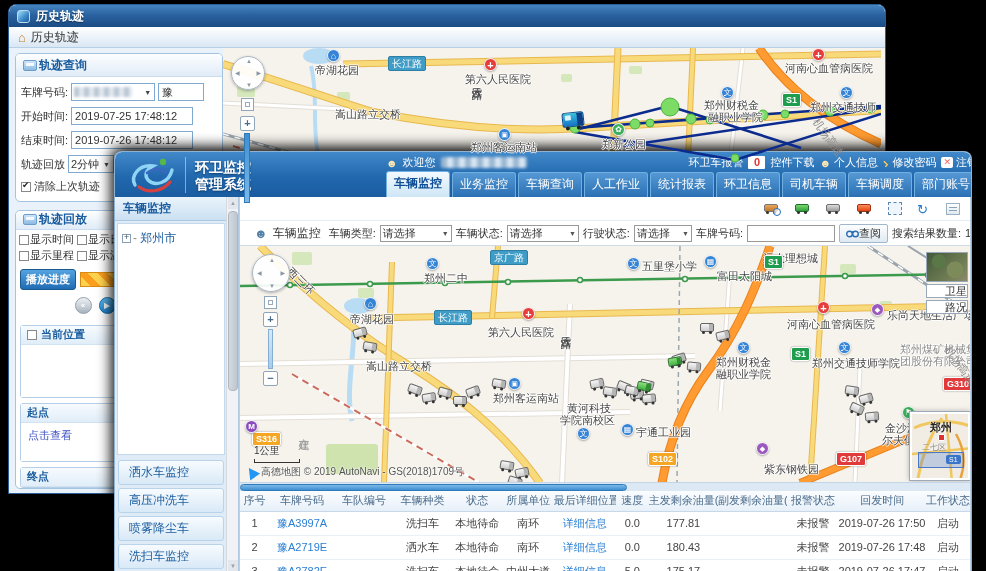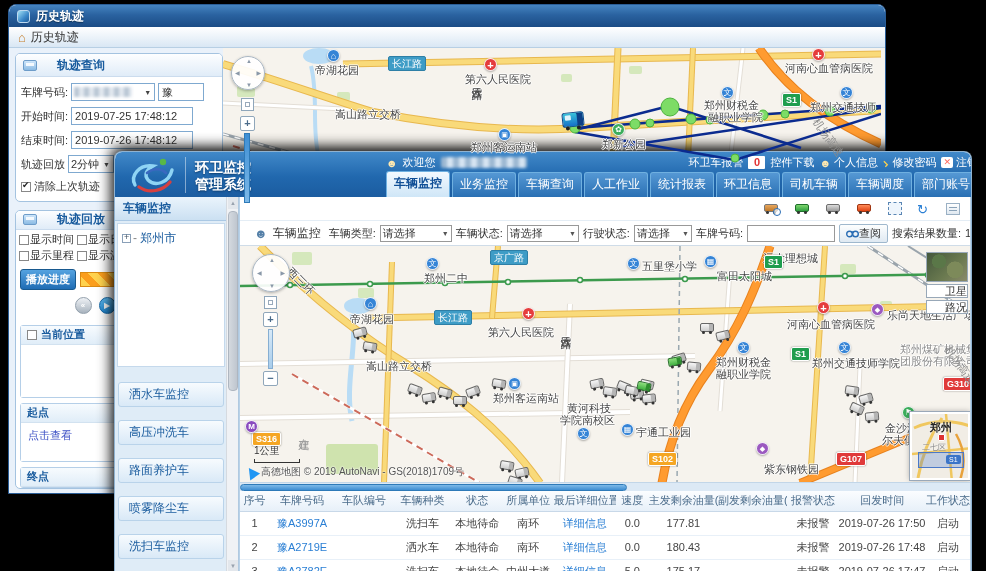--- a/index.html
+++ b/index.html
@@ -9,21 +9,21 @@
 
 #bwin{position:absolute;left:8px;top:4px;width:878px;height:490px;background:#e9f1fa;border:1px solid #2a5d96;border-radius:8px 8px 0 0;box-shadow:0 0 16px rgba(0,0,0,.9);overflow:hidden;}
 .bw-title{height:22px;background:linear-gradient(#4584c0,#2a62a0 45%,#1b4c85);border-radius:7px 7px 0 0;display:flex;align-items:center;padding:0 8px;}
 .appico{width:13px;height:13px;border-radius:3px;background:linear-gradient(135deg,#9fe0f5,#3a87c8 60%,#1d5c9a);border:1px solid #bcd9ef;}
 .bw-title b{color:#fff;font-size:12px;margin-left:6px;text-shadow:0 1px 1px #103458;}
 .bw-menu{height:21px;background:linear-gradient(#ffffff,#d9e7f4);border-bottom:1px solid #b7cfe4;display:flex;align-items:center;padding-left:9px;font-size:12px;color:#333;}
 .home-ic{color:#c57f2b;font-size:13px;margin-right:5px;line-height:1;}
 .bw-body{position:relative;height:445px;}
 .bw-left{position:absolute;left:6px;top:5px;width:208px;bottom:4px;display:flex;flex-direction:column;}
 .pnl{border:1px solid #a4c3e0;border-radius:5px;background:#fff;}
-.pnl-h{height:23px;display:flex;align-items:center;gap:20px;padding:0 7px;background:linear-gradient(#fdfeff,#e0ecf8);border-bottom:1px solid #cbdcee;border-radius:4px 4px 0 0;color:#1a5c9e;font-weight:bold;font-size:12px;}
+.pnl-h{height:23px;display:flex;align-items:center;gap:2px;padding:0 7px;background:linear-gradient(#fdfeff,#e0ecf8);border-bottom:1px solid #cbdcee;border-radius:4px 4px 0 0;color:#1a5c9e;font-weight:bold;font-size:12px;}
 .pic{width:14px;height:11px;border:1px solid #6d9cc9;border-radius:2px;background:linear-gradient(#cfe6fa,#8bbbe4);position:relative;flex:none;}
 .pic::after{content:"";position:absolute;left:2px;top:2px;right:2px;height:3px;background:#fff;opacity:.85;}
 .qrow{display:flex;align-items:center;margin:6px 5px 0 5px;font-size:11px;color:#333;gap:3px;white-space:nowrap;}
 .inp{height:18px;border:1px solid #7fa9d0;font-size:11px;padding:0 3px;background:#fff;color:#333;font-family:inherit;}
 .sel{display:flex;align-items:center;border:1px solid #7fa9d0;height:18px;background:#fff;font-size:11px;padding:0 2px;color:#333;position:relative;}
 .sel .car{margin-left:auto;font-size:7px;color:#444;padding:0 1px;}
 .blurbox{width:58px;height:10px;background:repeating-linear-gradient(90deg,#b9c6d4 0 5px,#e2e8ef 5px 10px);filter:blur(1.5px);}
 .cbx{width:10px;height:10px;border:1px solid #888;background:#fff;flex:none;display:inline-block;position:relative;}
 .cbx.on::after{content:"✔";position:absolute;left:0;top:-3px;font-size:9px;color:#222;}
 #pb-pnl{margin-top:8px;flex:1;display:flex;flex-direction:column;overflow:hidden;}
@@ -96,21 +96,21 @@
 .fw-tabs{display:flex;align-items:flex-end;height:24px;padding-left:6px;gap:2px;}
 .tab{background:linear-gradient(#5598d4,#2a70b4);border:1px solid #6fb0e0;border-bottom:none;border-radius:3px 3px 0 0;color:#fff;font-size:12px;padding:3px 7px 4px 7px;white-space:nowrap;}
 .tab.act{background:linear-gradient(#f2f9ff,#cfe6f7);color:#0f4e96;font-weight:bold;padding-bottom:5px;}
 .fw-body{display:flex;height:375px;}
 .fw-side{width:124px;flex:none;background:#dfecf7;display:flex;flex-direction:column;border-right:1px solid #b0c9e0;position:relative;}
 .sb-inner{width:112px;display:flex;flex-direction:column;height:100%;}
 .sb-head{height:24px;background:linear-gradient(#eaf4fc,#cbe0f2);border-bottom:1px solid #aac8e4;font-size:12px;font-weight:bold;color:#1a5c9e;display:flex;align-items:center;padding-left:8px;flex:none;}
 .sb-tree{flex:1;background:#fff;border:1px solid #c5d9ec;margin:2px;font-size:12px;color:#1a5c9e;padding:6px 4px;overflow:hidden;}
 .treebox{width:9px;height:9px;border:1px solid #8aa0b8;display:inline-block;position:relative;background:#fff;vertical-align:-1px;margin-right:2px;}
 .treebox::after{content:"+";position:absolute;left:1px;top:-3px;font-size:9px;color:#456;}
-.sb-sec{height:25px;margin:13px 3px;background:linear-gradient(#f7fbfe,#d9e9f7);border:1px solid #b9d3ea;border-radius:3px;font-size:12px;color:#1a5c9e;display:flex;align-items:center;padding-left:10px;flex:none;}
+.sb-sec{height:25px;margin:3px 3px;background:linear-gradient(#f7fbfe,#d9e9f7);border:1px solid #b9d3ea;border-radius:3px;font-size:12px;color:#1a5c9e;display:flex;align-items:center;padding-left:10px;flex:none;}
 .sb-scroll{position:absolute;right:0;top:0;bottom:0;width:12px;background:#f0f2f5;border-left:1px solid #d5dae0;}
 .sb-scroll .ar{position:absolute;left:1px;width:10px;height:12px;background:#e3e7ec;color:#98a2ae;font-size:6px;text-align:center;line-height:12px;}
 .sb-scroll .th{position:absolute;left:1px;top:14px;width:10px;height:180px;background:linear-gradient(90deg,#d4d9df,#bfc6cf);border-radius:4px;border:1px solid #aeb6c0;}
 .fw-main{flex:1;min-width:0;background:#fff;border:1px solid #b9d2e8;border-top:none;display:flex;flex-direction:column;}
 .m-icons{height:24px;display:flex;align-items:center;justify-content:flex-end;gap:15px;padding-right:10px;border-bottom:1px solid #e4edf5;flex:none;}
 .tbi{width:16px;height:12px;position:relative;display:inline-block;}
 .tbi .tb-body{position:absolute;left:0;top:1px;width:14px;height:8px;border-radius:2px;border:1px solid #777;}
 .tbi.truck-search .tb-body{background:linear-gradient(#e8a75e,#c07828);}
 .tbi.truck-green .tb-body{background:linear-gradient(#7ed66e,#2f9e3f);border-color:#1d7029;}
 .tbi.truck-gray .tb-body{background:linear-gradient(#dcdcdc,#9a9a9a);border-color:#6e6e6e;}
@@ -405,21 +405,20 @@
       <div class="fw-side">
         <div class="sb-inner">
           <div class="sb-head">车辆监控</div>
           <div class="sb-tree">
             <span class="treebox"></span><span style="color:#888;">-</span>
             <span>郑州市</span>
           </div>
           <div id="sb-secs">
               <div class="sb-sec">洒水车监控</div>
               <div class="sb-sec">高压冲洗车</div>
-              <div class="sb-sec">路面养护车</div>
               <div class="sb-sec">喷雾降尘车</div>
               <div class="sb-sec">洗扫车监控</div>
             </div>
         </div>
         <div class="sb-scroll">
           <span class="ar" style="top:0;">▲</span>
           <span class="th"></span>
           <span class="ar" style="bottom:0;">▼</span>
         </div>
       </div>

